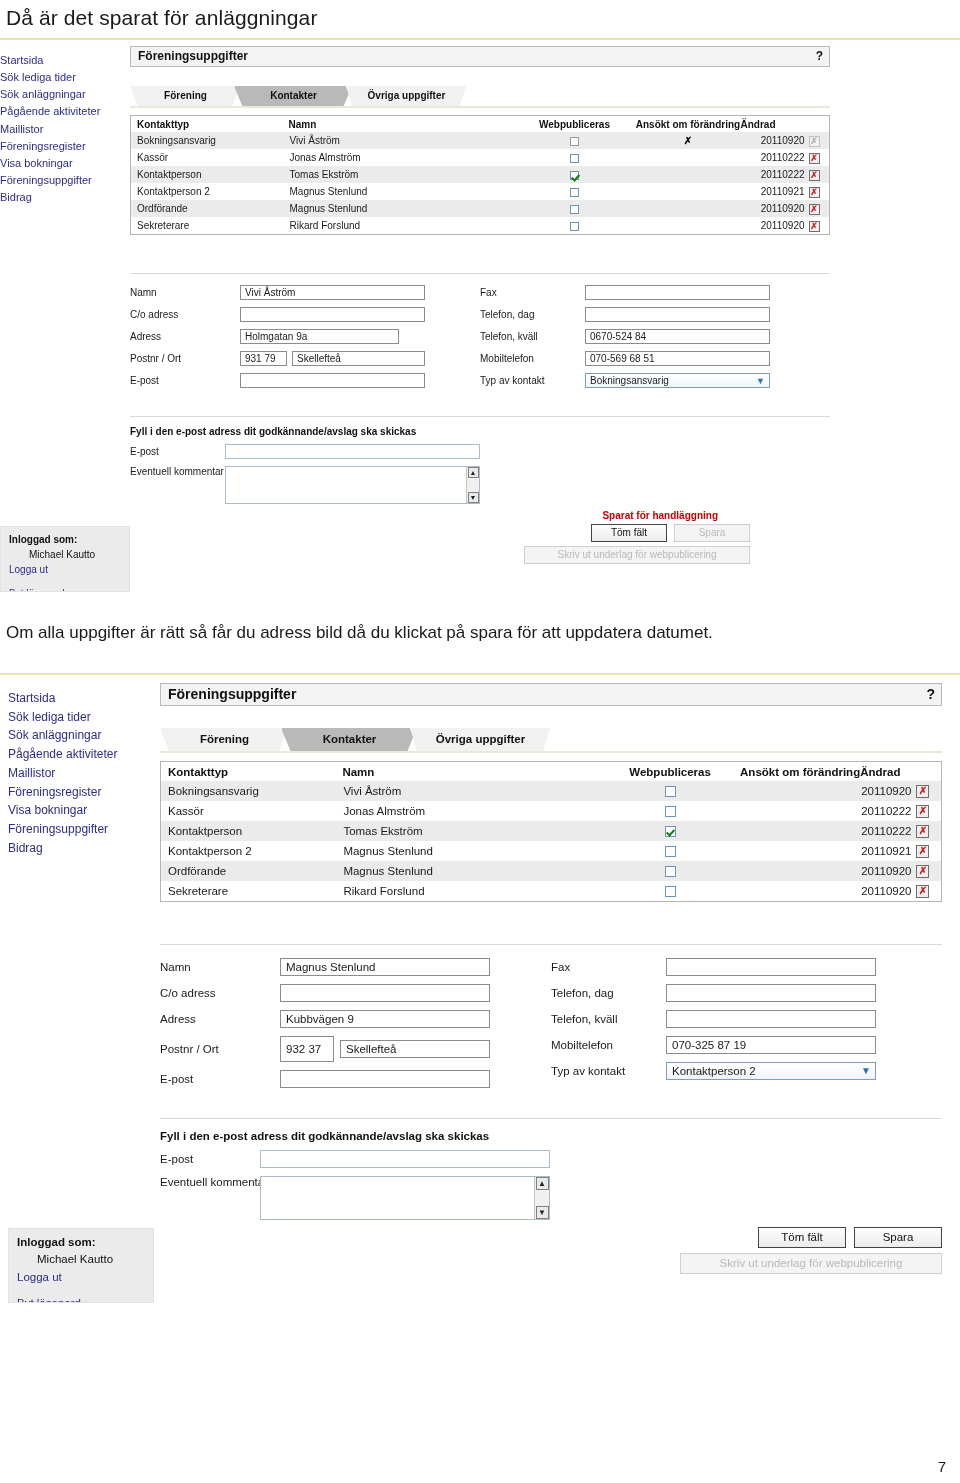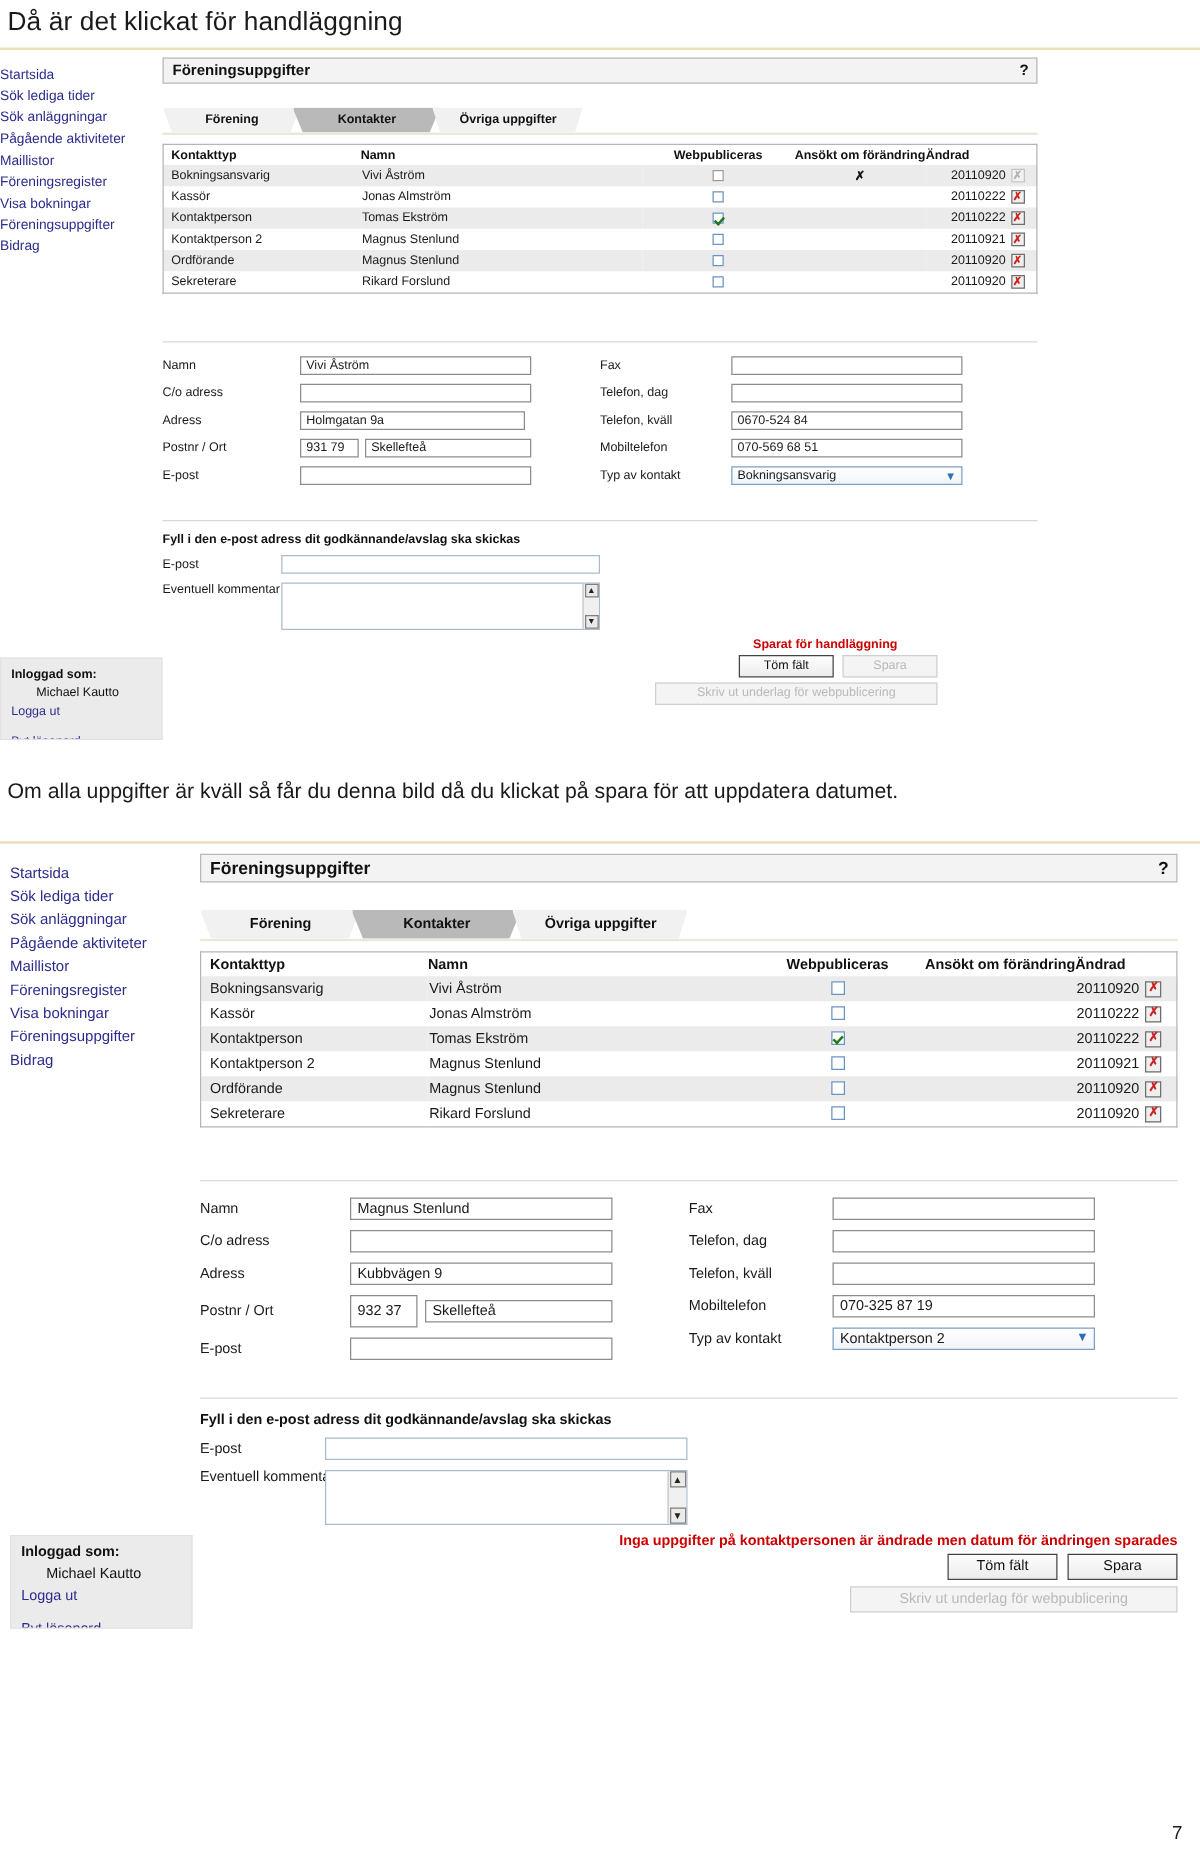--- a/index.html
+++ b/index.html
@@ -207,21 +207,21 @@
   }
   .pagenum {
     position:absolute;
     right:14px; bottom:8px;
     font-size:15px; color:#1a1a1a;
   }
 </style>
 </head>
 <body>
 
-<div class="doc-title">Då är det klickat för handläggning</div>
+<div class="doc-title">Då är det sparat för anläggningar</div>
 <div class="rule"></div>
 
 <div class="shot" style="margin-top:6px; height:560px; position:relative;">
   <div class="shot-inner">
 
     <div class="nav" style="font-size:11px;">
       <div class="nav-item">Startsida</div>
       <div class="nav-item">Sök lediga tider</div>
       <div class="nav-item">Sök anläggningar</div>
       <div class="nav-item">Pågående aktiviteter</div>
@@ -323,21 +323,21 @@
           <div class="frow" style="margin-bottom:7px;">
             <span class="flab" style="width:110px;">Namn</span>
             <span class="fin" style="width:185px;height:15px;padding:0 4px;">Vivi Åström</span>
           </div>
           <div class="frow" style="margin-bottom:7px;">
             <span class="flab" style="width:110px;">C/o adress</span>
             <span class="fin" style="width:185px;height:15px;padding:0 4px;"></span>
           </div>
           <div class="frow" style="margin-bottom:7px;">
             <span class="flab" style="width:110px;">Adress</span>
-            <span class="fin" style="width:180px;height:15px;padding:0 4px;">Holmgatan 9a</span>
+            <span class="fin" style="width:159px;height:15px;padding:0 4px;">Holmgatan 9a</span>
           </div>
           <div class="frow" style="margin-bottom:7px;">
             <span class="flab" style="width:110px;">Postnr / Ort</span>
             <span class="fin" style="width:47px;height:15px;padding:0 4px;">931 79</span>
             <span class="fin" style="width:133px;height:15px;padding:0 4px;margin-left:5px;">Skellefteå</span>
           </div>
           <div class="frow">
             <span class="flab" style="width:110px;">E-post</span>
             <span class="fin" style="width:185px;height:15px;padding:0 4px;"></span>
           </div>
@@ -405,21 +405,21 @@
 
   <div class="loginbox" style="position:absolute; left:0; top:480px; width:130px; height:66px; font-size:10px;">
     <div class="lb-lab">Inloggad som:</div>
     <div class="lb-name">Michael Kautto</div>
     <div class="lb-link">Logga ut</div>
     <div style="height:8px;"></div>
     <div class="lb-clip">Byt lösenord</div>
   </div>
 </div>
 
-<div class="para" style="margin-top:14px; width:880px;">Om alla uppgifter är kväll så får du denna bild då du klickat på spara för att uppdatera datumet.</div>
+<div class="para" style="margin-top:14px; width:880px;">Om alla uppgifter är rätt så får du adress bild då du klickat på spara för att uppdatera datumet.</div>
 
 <div class="rule" style="margin-top:28px;"></div>
 
 <div class="shot" style="margin-top:8px; height:620px; position:relative;">
   <div class="shot-inner">
 
     <div class="nav" style="width:160px; flex:0 0 160px; font-size:12px; padding-left:8px;">
       <div class="nav-item">Startsida</div>
       <div class="nav-item">Sök lediga tider</div>
       <div class="nav-item">Sök anläggningar</div>
@@ -582,21 +582,20 @@
             <span style="flex:1;"></span>
             <span class="ta-sb" style="width:15px;">
               <span class="sb-arrow" style="width:13px;height:13px;font-size:8px;line-height:11px;">▲</span>
               <span class="sb-arrow" style="width:13px;height:13px;font-size:8px;line-height:11px;">▼</span>
             </span>
           </span>
         </div>
       </div>
 
       <div style="margin-top:7px; font-size:11.5px;">
-        <div class="msg-red" style="white-space:nowrap;">Inga uppgifter på kontaktpersonen är ändrade men datum för ändringen sparades</div>
         <div class="btnrow" style="margin-top:4px;">
           <span class="btn" style="width:88px;padding:3px 0 4px 0;">Töm fält</span>
           <span class="btn" style="width:88px;padding:3px 0 4px 0;margin-left:8px;">Spara</span>
         </div>
         <div class="btnrow" style="margin-top:5px;">
           <span class="btn disabled" style="width:262px;padding:3px 0 4px 0;">Skriv ut underlag för  webpublicering</span>
         </div>
       </div>
 
     </div>

